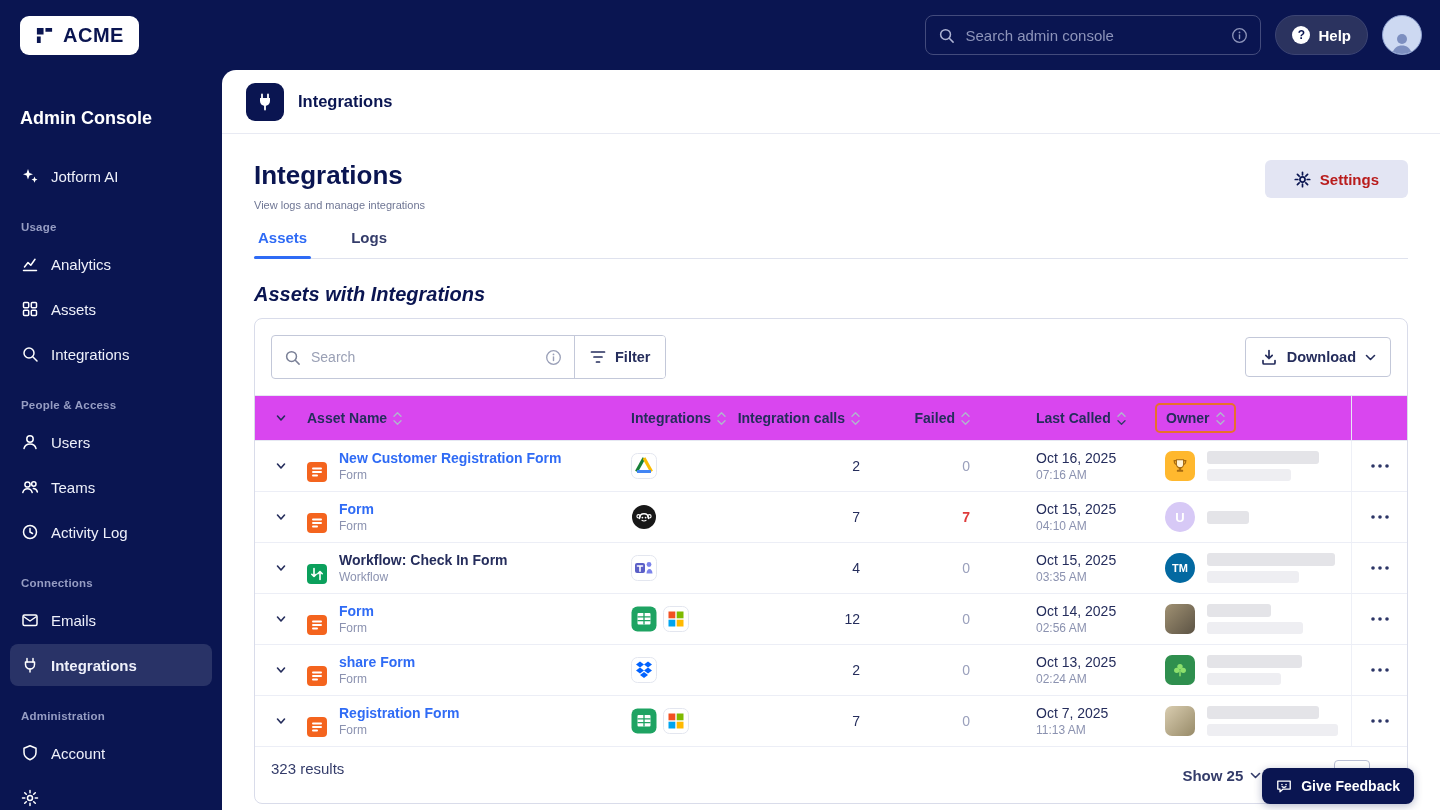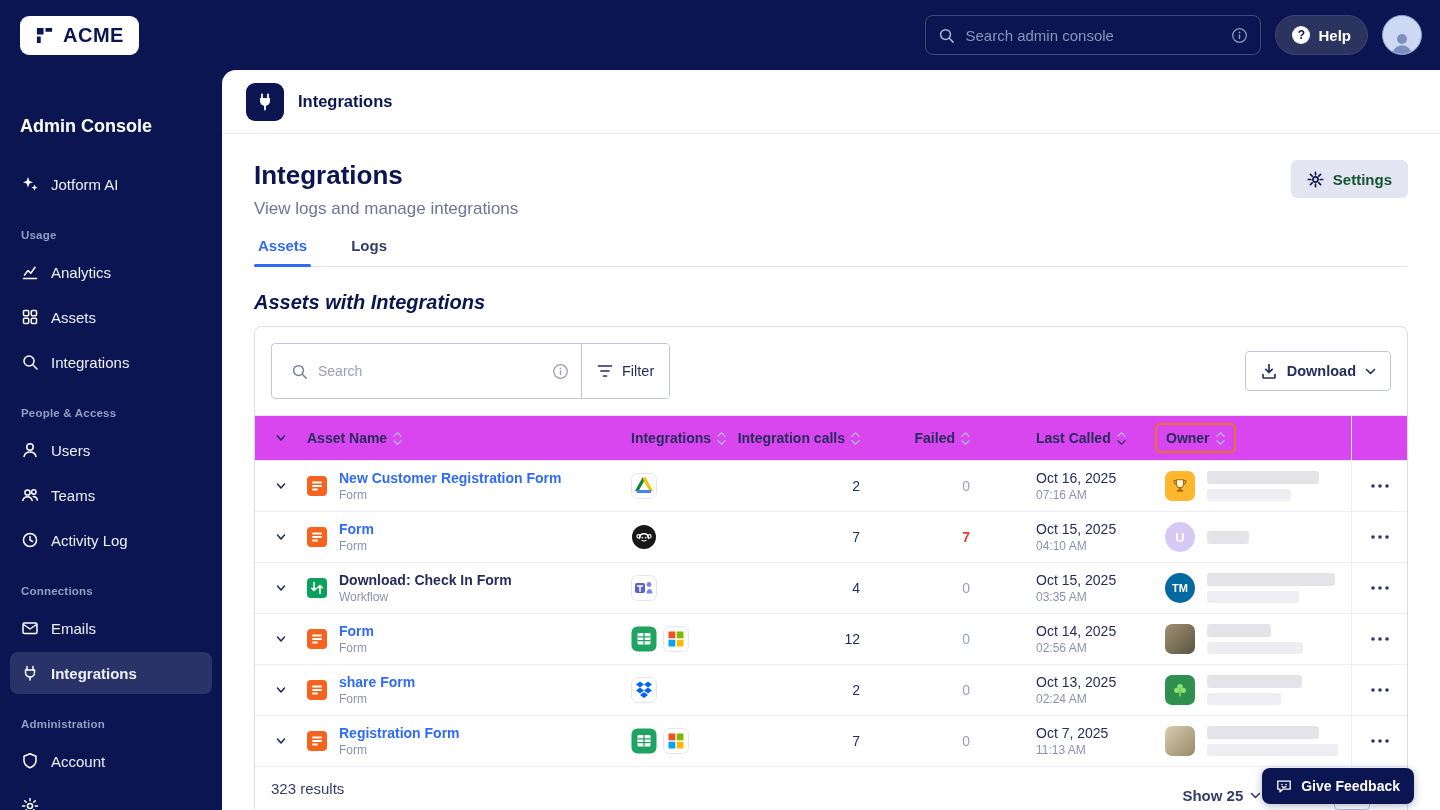--- a/index.html
+++ b/index.html
@@ -13,68 +13,68 @@
   .tb-right{display:flex;align-items:center;gap:14px;}
   .tb-search{display:flex;align-items:center;gap:10px;width:336px;height:40px;border:1px solid #434b7c;border-radius:8px;padding:0 12px;}
   .tb-search input{flex:1;background:transparent;border:0;outline:0;color:#fff;font-size:15px;font-family:inherit;min-width:0;}
   .tb-search input::placeholder{color:#8d94ba;}
   .help-btn{display:flex;align-items:center;gap:8px;height:40px;padding:0 16px;border-radius:20px;background:#2b335f;border:1px solid #3c4473;color:#fff;font-size:15px;font-weight:600;font-family:inherit;cursor:pointer;}
   .q-badge{width:18px;height:18px;border-radius:50%;background:#fff;color:#0a1551;font-size:12px;font-weight:800;display:flex;align-items:center;justify-content:center;}
   .avatar{width:40px;height:40px;border-radius:50%;background:#cdd9f2;border:1px solid #8da0cf;display:flex;align-items:flex-end;justify-content:center;overflow:hidden;cursor:pointer;}
 
   
   .sidebar{position:absolute;top:70px;left:0;bottom:0;width:222px;background:var(--navy);overflow:hidden;padding-top:30px;}
-  .sb-title{color:#fff;font-size:18px;font-weight:700;margin:16px 20px 26px;}
+  .sb-title{color:#fff;font-size:18px;font-weight:700;margin:8px 20px 26px;}
   .nav-item{display:flex;align-items:center;gap:12px;height:42px;margin:0 10px 3px;padding:0 11px;border-radius:8px;color:#eef0fa;font-size:15px;cursor:pointer;}
   .nav-item.active{background:rgba(255,255,255,.13);font-weight:600;}
   .nav-ic{width:18px;height:18px;display:flex;flex:0 0 18px;}
   .nav-section{margin-top:24px;}
   .nav-label{color:#969dc3;font-size:11.5px;font-weight:600;margin:0 21px 10px;letter-spacing:.2px;}
 
   
   .main{position:absolute;top:70px;left:222px;right:0;bottom:0;background:#fff;border-top-left-radius:14px;overflow:hidden;}
   .crumb{height:64px;display:flex;align-items:center;gap:14px;padding:0 24px;border-bottom:1px solid #e8eaf3;}
   .crumb-ic{width:38px;height:38px;border-radius:9px;background:var(--navy);display:flex;align-items:center;justify-content:center;}
   .crumb-title{font-size:16.5px;font-weight:700;color:#0a1551;}
   .content{padding:26px 32px 0;}
   .page-head{display:flex;justify-content:space-between;align-items:flex-start;}
   .page-title{font-size:26px;font-weight:800;color:#0a1551;}
-  .page-sub{margin-top:8px;color:#6f7694;font-size:17px;}
-  .settings-btn{display:flex;align-items:center;gap:9px;height:38px;padding:0 16px;background:#e3e5f3;border:0;border-radius:6px;color:#14532d;font-size:15px;font-weight:600;font-family:inherit;cursor:pointer;}
+  .page-sub{margin-top:8px;color:#6f7694;font-size:11px;}
+  .settings-btn{display:flex;align-items:center;gap:9px;height:38px;padding:0 29px;background:#e3e5f3;border:0;border-radius:6px;color:#b91c1c;font-size:15px;font-weight:600;font-family:inherit;cursor:pointer;}
   .tabs{display:flex;gap:36px;margin-top:18px;border-bottom:1px solid #dfe2ee;}
   .tab{padding:0 4px 12px;font-size:15px;font-weight:600;color:#343c6a;cursor:pointer;position:relative;}
   .tab.active{color:var(--accent-blue);}
   .tab.active::after{content:"";position:absolute;left:0;right:0;bottom:-1px;height:3px;background:var(--accent-blue);border-radius:2px;}
   .sec-title{margin-top:24px;font-size:20px;font-weight:800;color:#0a1551;font-style:italic;}
 
   
   .panel{margin-top:12px;border:1px solid #d9dcea;border-radius:8px;overflow:hidden;background:#fff;}
   .toolbar{display:flex;justify-content:space-between;align-items:center;padding:16px;}
-  .search-group{display:flex;height:56px;border:1px solid #c3c8d9;border-radius:4px;overflow:hidden;padding-left:7px;}
+  .search-group{display:flex;height:44px;border:1px solid #c3c8d9;border-radius:4px;overflow:hidden;}
   .tb2-search{display:flex;align-items:center;gap:10px;width:302px;padding:0 12px;}
   .tb2-search input{flex:1;border:0;outline:0;font-size:14px;color:#333;font-family:inherit;min-width:0;}
   .tb2-search input::placeholder{color:#9aa0b5;}
-  .filter-btn{display:flex;align-items:center;gap:9px;padding:0 15px;border:0;border-left:1px solid #c3c8d9;background:#fff;font-family:inherit;color:#252d5c;font-weight:400;font-size:14.5px;cursor:pointer;}
+  .filter-btn{display:flex;align-items:center;gap:9px;padding:0 15px;border:0;border-left:1px solid #c3c8d9;background:#fff;font-family:inherit;color:#252d5c;font-weight:700;font-size:14.5px;cursor:pointer;}
   .download-btn{display:flex;align-items:center;gap:9px;height:40px;padding:0 14px;background:#fff;border:1px solid #c3c8d9;border-radius:4px;color:#252d5c;font-weight:600;font-size:14.5px;font-family:inherit;cursor:pointer;}
 
   
   .thead,.trow{display:grid;grid-template-columns:52px minmax(0,1fr) 145px 150px 110px 145px 210px 56px;align-items:center;}
   .thead{background:#d946ef;height:46px;border-top:1px solid #e6e8f2;border-bottom:1px solid #e6e8f2;}
   .th{font-size:14px;font-weight:700;color:#252d5c;display:flex;align-items:center;gap:6px;}
   .h-exp,.c-exp{display:flex;justify-content:center;}
   .h-calls,.h-failed{justify-content:flex-end;padding-right:26px;}
   .h-int{padding-left:40px;}
   .h-date{padding-left:40px;}
   .h-owner{padding-left:14px;}
   .owner-box{display:inline-flex;align-items:center;gap:6px;border:2px solid var(--highlight-orange);border-radius:5px;padding:5px 9px;}
   .h-act{height:100%;border-left:1px solid #e6e8f2;}
   .sort{display:flex;cursor:pointer;}
   .expander{display:flex;cursor:pointer;padding:4px;}
   .trow{height:51px;border-bottom:1px solid #eceef6;}
-  .c-name{display:flex;align-items:center;gap:12px;min-width:0;padding-right:8px;}
+  .c-name{display:flex;align-items:flex-end;gap:12px;min-width:0;padding-right:8px;}
   .asset-ic{flex:0 0 20px;height:20px;display:flex;}
   .name-stack{display:flex;flex-direction:column;gap:2px;min-width:0;}
   .asset-name{font-size:14px;font-weight:600;color:var(--accent-blue);text-decoration:none;white-space:nowrap;overflow:hidden;text-overflow:ellipsis;cursor:pointer;}
   .asset-name.plain{color:#252d5c;}
   .asset-type{font-size:12px;color:#8b92b0;}
   .c-int{display:flex;gap:6px;padding-left:40px;}
   .int-ic{width:26px;height:26px;display:flex;}
   .c-calls{text-align:right;padding-right:26px;font-size:14px;color:#252d5c;}
   .c-failed{text-align:right;padding-right:26px;font-size:14px;color:#9aa0bc;}
   .c-failed.alert{color:var(--alert-red);font-weight:600;}
@@ -543,21 +543,21 @@
               <span class="asset-ic">
                 <svg width="20" height="20" viewBox="0 0 20 20">
                   <rect width="20" height="20" rx="4" fill="#0ba05c"></rect>
                   <g stroke="#fff" stroke-width="1.6" fill="none" stroke-linecap="round" stroke-linejoin="round">
                     <path d="M7 4.5v8M7 12.5L4.8 10.3M7 12.5l2.2-2.2"></path>
                     <path d="M13 15.5v-8M13 7.5l-2.2 2.2M13 7.5l2.2 2.2"></path>
                   </g>
                 </svg>
               </span>
               <span class="name-stack">
-                <a class="asset-name plain">Download: Check In Form</a>
+                <a class="asset-name plain">Workflow: Check In Form</a>
                 <span class="asset-type">Workflow</span>
               </span>
             </div>
             <div class="c-int">
               <span class="int-ic">
                 <svg width="26" height="26" viewBox="0 0 26 26">
                   <rect x="0.5" y="0.5" width="25" height="25" rx="6" fill="#fff" stroke="#e3e6ef"></rect>
                   <circle cx="18" cy="9.5" r="2.4" fill="#7b83eb"></circle>
                   <path d="M15.5 18.5c.2-2.8 1.3-4.5 3-4.5 1.6 0 2.8 1.5 3 4.5z" fill="#7b83eb"></path>
                   <rect x="4" y="8" width="10" height="10" rx="2" fill="#5b5fc7"></rect>

